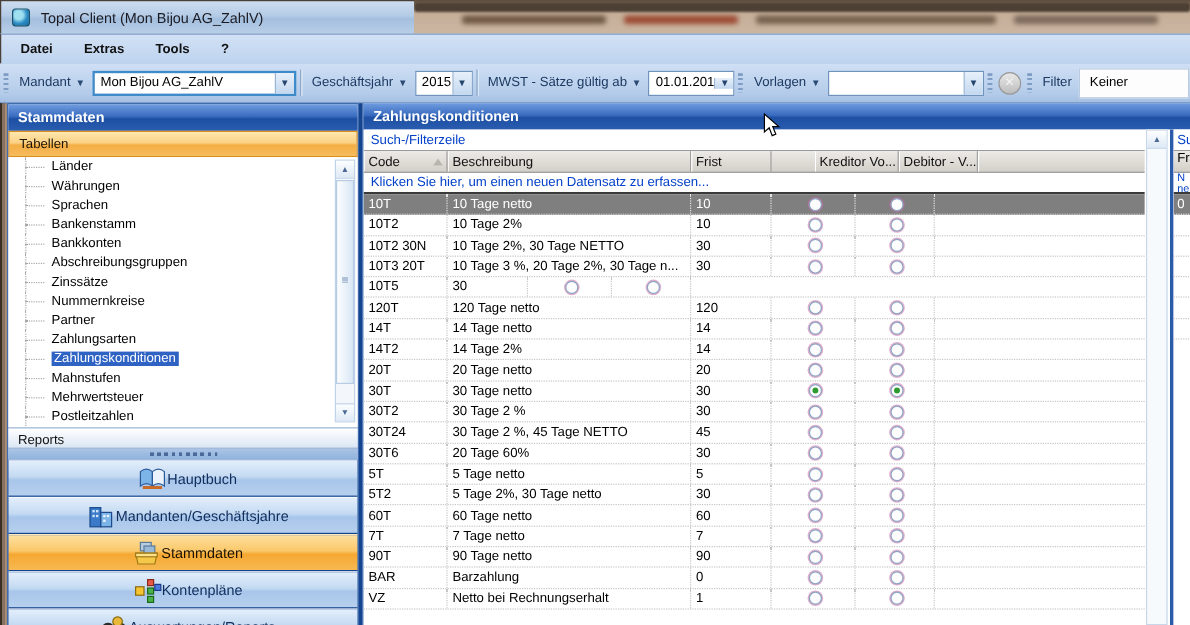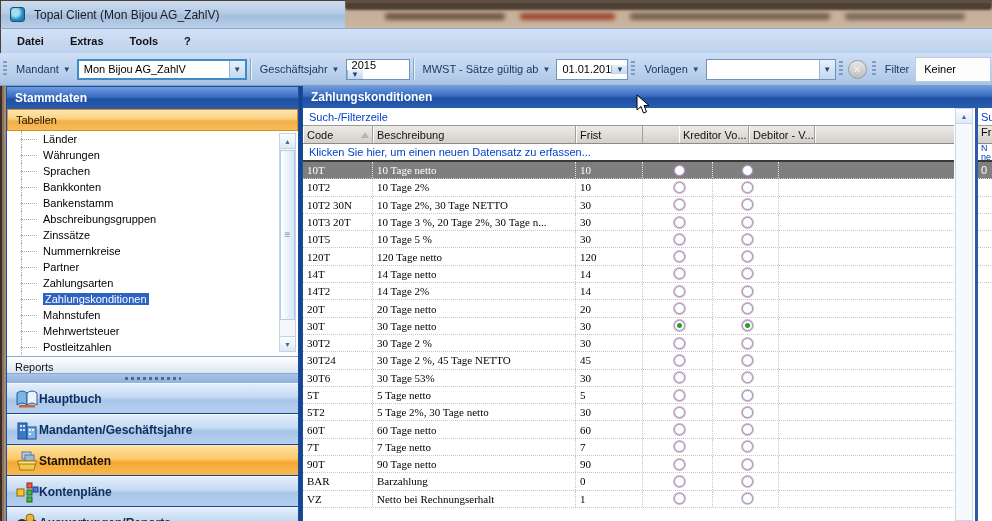--- a/index.html
+++ b/index.html
@@ -74,31 +74,31 @@
     background:linear-gradient(90deg,#fdfeff,#d8e6f5); border:1px solid #b8cce4; }
   #tree-thumb::after { content:"≡"; position:absolute; top:50%; left:50%; transform:translate(-50%,-55%); color:#7a95b8; font-size:10px; }
   #reports-bar { height:18px; background:linear-gradient(180deg,#ffffff 0%,#dbe6f3 100%);
     border-top:1px solid #8aa8cc; border-bottom:1px solid #8aa8cc; display:flex; align-items:flex-end; padding-left:8px; color:#111; }
   #splitter { height:9px; background:linear-gradient(180deg,#aac4e6,#8fb2dc); position:relative; }
   #splitter::after { content:""; position:absolute; top:3px; left:50%; transform:translateX(-50%); width:56px; height:3px;
     background-image:repeating-linear-gradient(90deg,#4a6a9a 0 3px, transparent 3px 6px); }
   #nav { flex:1; display:flex; flex-direction:column; overflow:hidden; background:#15458e; }
   .nav-item { height:30px; margin-bottom:1px; display:flex; align-items:center; padding-left:8px;
     background:linear-gradient(180deg,#e3eefb 0%,#c4daf2 45%,#a8c6ea 55%,#b6cfee 100%);
-    border-top:1px solid #f4f9ff; color:#0e2c5c; font-weight:bold; font-size:12px; flex:0 0 auto; }
+    border-top:1px solid #f4f9ff; color:#0e2c5c; font-weight:normal; font-size:12px; flex:0 0 auto;justify-content:center; }
   .nav-item.active { background:linear-gradient(180deg,#fde0a0 0%,#fbc869 45%,#f5a832 55%,#f7b951 100%);
     border-top:1px solid #ffe9bc; color:#1c1204; }
   .nav-icon { width:24px; height:22px; flex:0 0 auto; }
 
   
   #main { position:absolute; top:0; left:302px; width:690px; height:435px; background:#fff;
     border-left:1px solid #1c4fa0; display:flex; flex-direction:column; }
   #main-body { position:relative; flex:1; background:#fff; }
   #grid { position:absolute; top:0; left:0; width:651px; height:413px; overflow:hidden; }
-  .grid-row { display:flex; align-items:stretch; height:17.3px; border-bottom:1px dotted #c6c6c6;font-family:Liberation Serif, serif; }
+  .grid-row { display:flex; align-items:stretch; height:17.3px; border-bottom:1px dotted #c6c6c6; }
   .grid-row .cell { display:flex; align-items:center; padding-left:4px; border-right:1px dotted #c6c6c6;
     overflow:hidden; white-space:nowrap; }
   .c-code { width:70px; } .c-besch { width:203px; } .c-frist { width:67px; }
   .c-kred { width:70px; justify-content:center; } .c-deb { width:66px; justify-content:center; }
   .c-fill { flex:1; border-right:none !important; }
   .grid-row.selected { background:#7f7f7f; color:#fff; }
   .grid-row.selected .cell { border-right:1px dotted #e6e6e6; }
   #search-row { height:18px; display:flex; align-items:center; padding-left:6px;
     border-bottom:1px solid #9a9a9a; color:#0341c8; }
   #header-row { height:18px; display:flex; background:linear-gradient(180deg,#eceae6 0%,#d3d0c9 100%);
@@ -165,21 +165,21 @@
     </div>
     <div class="combo strong" style="width:170px;">
       <div class="combo-text" style="flex:1;">Mon Bijou AG_ZahlV</div>
       <div class="combo-arrow">▼</div>
     </div>
     <div class="tb-sep"></div>
     <div class="tb-btn">
       <span>Geschäftsjahr</span>
         <span class="tb-caret">▼</span>
     </div>
-    <div class="combo" style="width:64px;flex-direction:column;">
+    <div class="combo" style="width:48px;">
       <div class="combo-text" style="flex:1;">2015</div>
       <div class="combo-arrow">▼</div>
     </div>
     <div class="tb-sep"></div>
     <div class="tb-btn">
       <span>MWST - Sätze gültig ab</span>
         <span class="tb-caret">▼</span>
     </div>
     <div class="combo" style="width:72px;align-items:center;">
       <div class="combo-text" style="flex:1;">01.01.2011</div>
@@ -220,24 +220,24 @@
             <div class="tree-item">
               <span class="tree-label">Länder</span>
             </div>
             <div class="tree-item">
               <span class="tree-label">Währungen</span>
             </div>
             <div class="tree-item">
               <span class="tree-label">Sprachen</span>
             </div>
             <div class="tree-item">
+              <span class="tree-label">Bankenstamm</span>
+            </div>
+            <div class="tree-item">
               <span class="tree-label">Bankkonten</span>
-            </div>
-            <div class="tree-item">
-              <span class="tree-label">Bankenstamm</span>
             </div>
             <div class="tree-item">
               <span class="tree-label">Abschreibungsgruppen</span>
             </div>
             <div class="tree-item">
               <span class="tree-label">Zinssätze</span>
             </div>
             <div class="tree-item">
               <span class="tree-label">Nummernkreise</span>
             </div>
@@ -410,21 +410,20 @@
                 <div class="cell c-kred">
                   <span class="radio"></span>
                 </div>
                 <div class="cell c-deb">
                   <span class="radio"></span>
                 </div>
                 <div class="cell c-fill"></div>
               </div>
               <div class="grid-row">
                 <div class="cell c-code">10T5</div>
-                <div class="cell c-besch">10 Tage 5 %</div>
                 <div class="cell c-frist">30</div>
                 <div class="cell c-kred">
                   <span class="radio"></span>
                 </div>
                 <div class="cell c-deb">
                   <span class="radio"></span>
                 </div>
                 <div class="cell c-fill"></div>
               </div>
               <div class="grid-row">
@@ -506,21 +505,21 @@
                 <div class="cell c-kred">
                   <span class="radio"></span>
                 </div>
                 <div class="cell c-deb">
                   <span class="radio"></span>
                 </div>
                 <div class="cell c-fill"></div>
               </div>
               <div class="grid-row">
                 <div class="cell c-code">30T6</div>
-                <div class="cell c-besch">30 Tage 53%</div>
+                <div class="cell c-besch">20 Tage 60%</div>
                 <div class="cell c-frist">30</div>
                 <div class="cell c-kred">
                   <span class="radio"></span>
                 </div>
                 <div class="cell c-deb">
                   <span class="radio"></span>
                 </div>
                 <div class="cell c-fill"></div>
               </div>
               <div class="grid-row">

